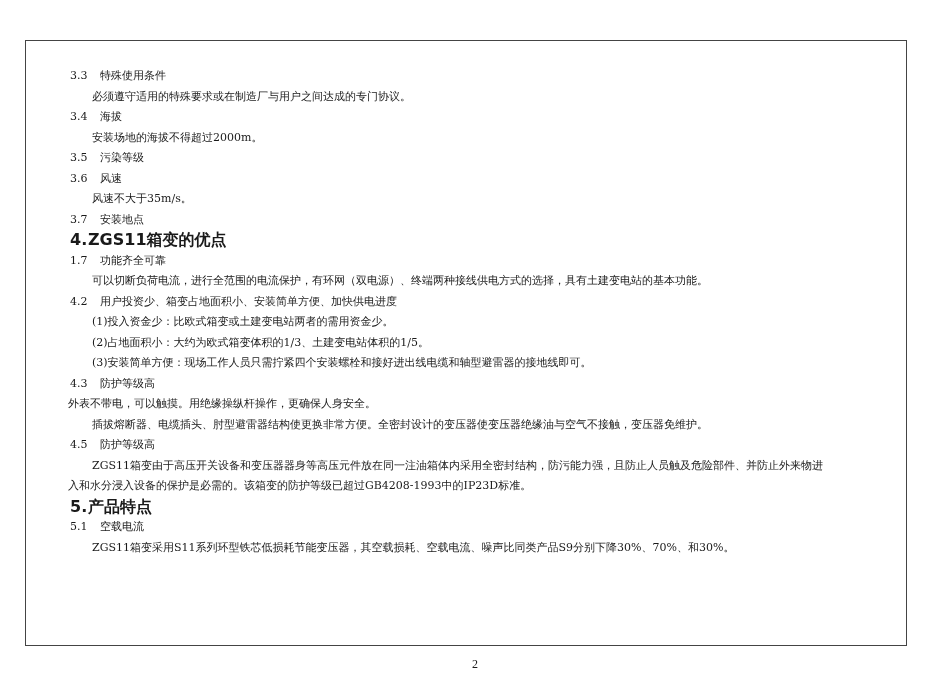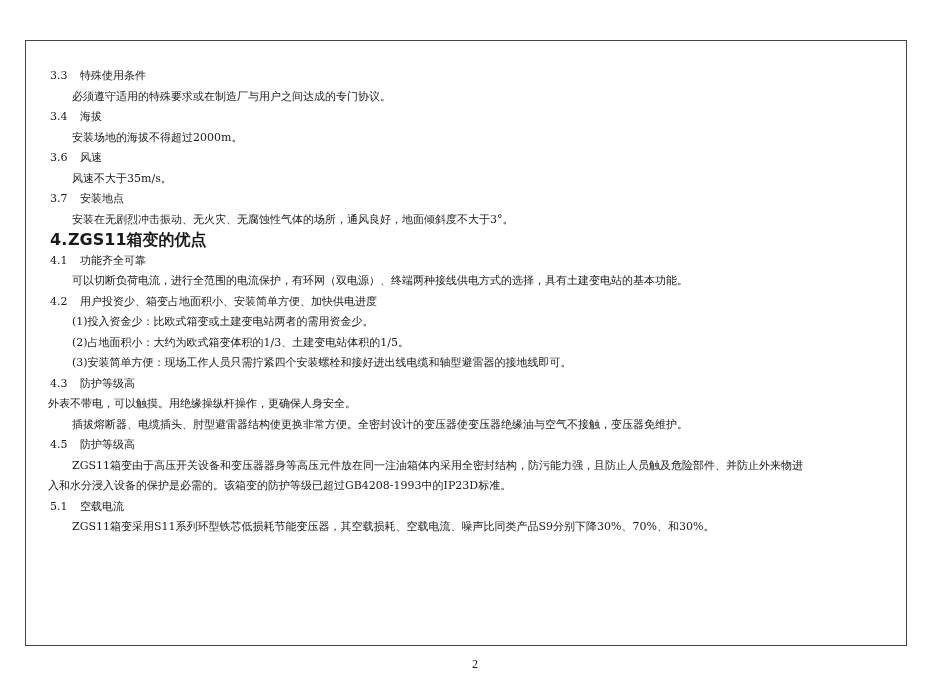--- a/index.html
+++ b/index.html
@@ -28,20 +28,21 @@
       position: absolute;
       left: 48px;
       top: 66px;
       width: 850px;
       font-size: 11px;
       line-height: 20.5px;
     }
     .line {
       white-space: nowrap;
       height: 20.5px;
+      margin-left: 20px;
     }
     .sub-heading {
       padding-left: 2px;
     }
     .sub-heading .num {
       display: inline-block;
       width: 30px;
     }
     .body-text {
       padding-left: 24px;
@@ -79,37 +80,39 @@
   <div class="line sub-heading">
     <span class="num">3.3</span><span>特殊使用条件</span>
   </div>
   <div class="line body-text">必须遵守适用的特殊要求或在制造厂与用户之间达成的专门协议。</div>
 
   <div class="line sub-heading">
     <span class="num">3.4</span><span>海拔</span>
   </div>
   <div class="line body-text">安装场地的海拔不得超过2000m。</div>
 
+  <div class="line sub-heading">
+    <span class="num">3.5</span><span>污染等级</span>
+  </div>
 
   <div class="line sub-heading">
     <span class="num">3.6</span><span>风速</span>
   </div>
   <div class="line body-text">风速不大于35m/s。</div>
 
   <div class="line sub-heading">
     <span class="num">3.7</span><span>安装地点</span>
   </div>
-  <div class="line body-text">安装在无剧烈冲击振动、无火灾、无腐蚀性气体的场所，通风良好，地面倾斜度不大于3°。</div>
 
   <div class="line section-heading">
     <span class="num">4.</span><span>ZGS11箱变的优点</span>
   </div>
 
   <div class="line sub-heading">
-    <span class="num">4.1</span><span>功能齐全可靠</span>
+    <span class="num">1.7</span><span>功能齐全可靠</span>
   </div>
   <div class="line body-text">可以切断负荷电流，进行全范围的电流保护，有环网（双电源）、终端两种接线供电方式的选择，具有土建变电站的基本功能。</div>
 
   <div class="line sub-heading">
     <span class="num">4.2</span><span>用户投资少、箱变占地面积小、安装简单方便、加快供电进度</span>
   </div>
   <div class="line body-text">(1)投入资金少：比欧式箱变或土建变电站两者的需用资金少。</div>
   <div class="line body-text">(2)占地面积小：大约为欧式箱变体积的1/3、土建变电站体积的1/5。</div>
   <div class="line body-text">(3)安装简单方便：现场工作人员只需拧紧四个安装螺栓和接好进出线电缆和轴型避雷器的接地线即可。</div>
 
@@ -119,20 +122,23 @@
   <div class="line body-text flush">外表不带电，可以触摸。用绝缘操纵杆操作，更确保人身安全。</div>
 
   <div class="line body-text">插拔熔断器、电缆插头、肘型避雷器结构使更换非常方便。全密封设计的变压器使变压器绝缘油与空气不接触，变压器免维护。</div>
 
   <div class="line sub-heading">
     <span class="num">4.5</span><span>防护等级高</span>
   </div>
   <div class="line body-text">ZGS11箱变由于高压开关设备和变压器器身等高压元件放在同一注油箱体内采用全密封结构，防污能力强，且防止人员触及危险部件、并防止外来物进</div>
   <div class="line body-text flush">入和水分浸入设备的保护是必需的。该箱变的防护等级已超过GB4208-1993中的IP23D标准。</div>
 
+  <div class="line section-heading">
+    <span class="num">5.</span><span>产品特点</span>
+  </div>
 
   <div class="line sub-heading">
     <span class="num">5.1</span><span>空载电流</span>
   </div>
   <div class="line body-text">ZGS11箱变采用S11系列环型铁芯低损耗节能变压器，其空载损耗、空载电流、噪声比同类产品S9分别下降30%、70%、和30%。</div>
 
 </div>
 
 <div class="page-number">2</div>
 

